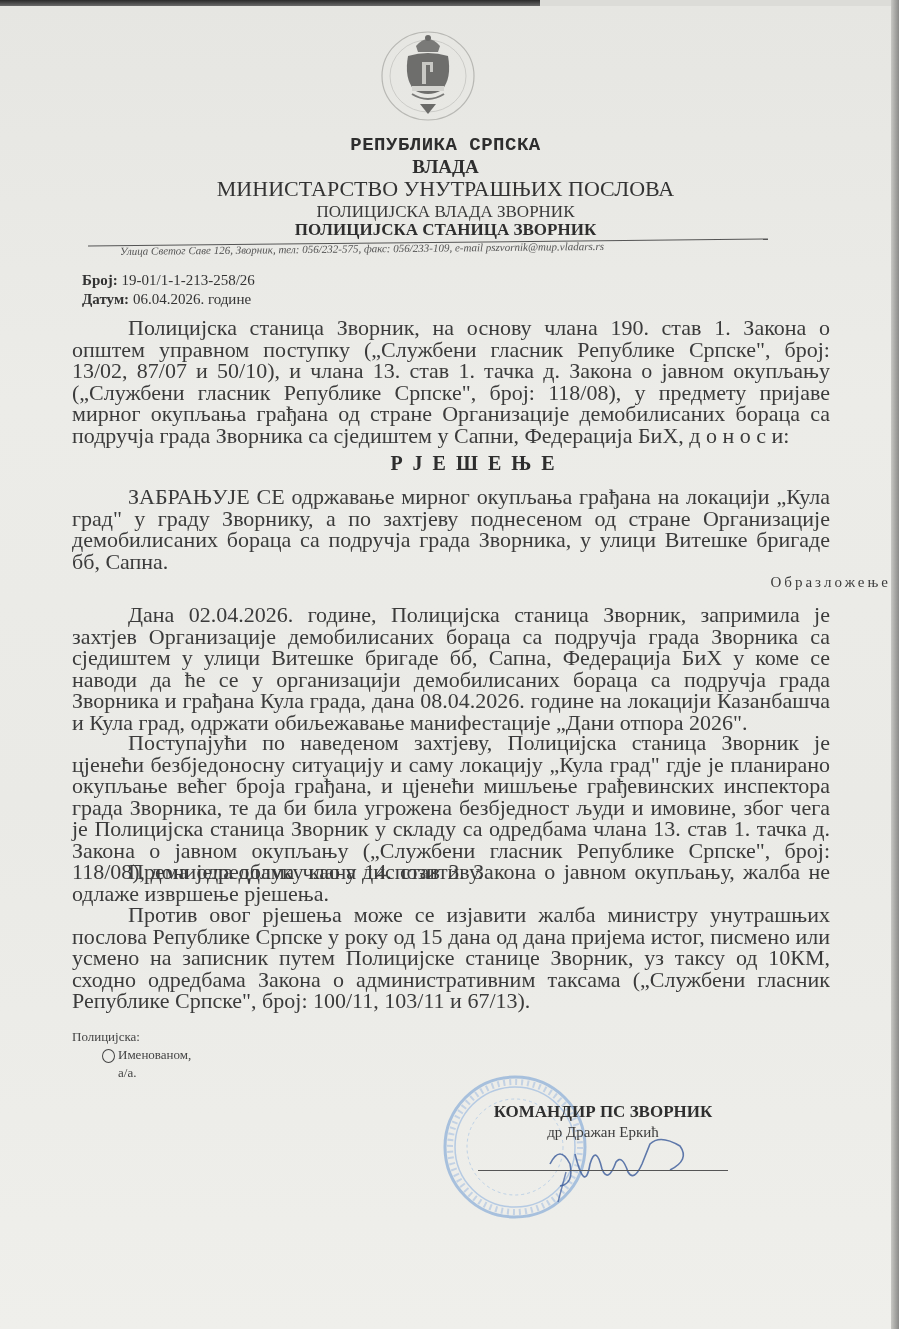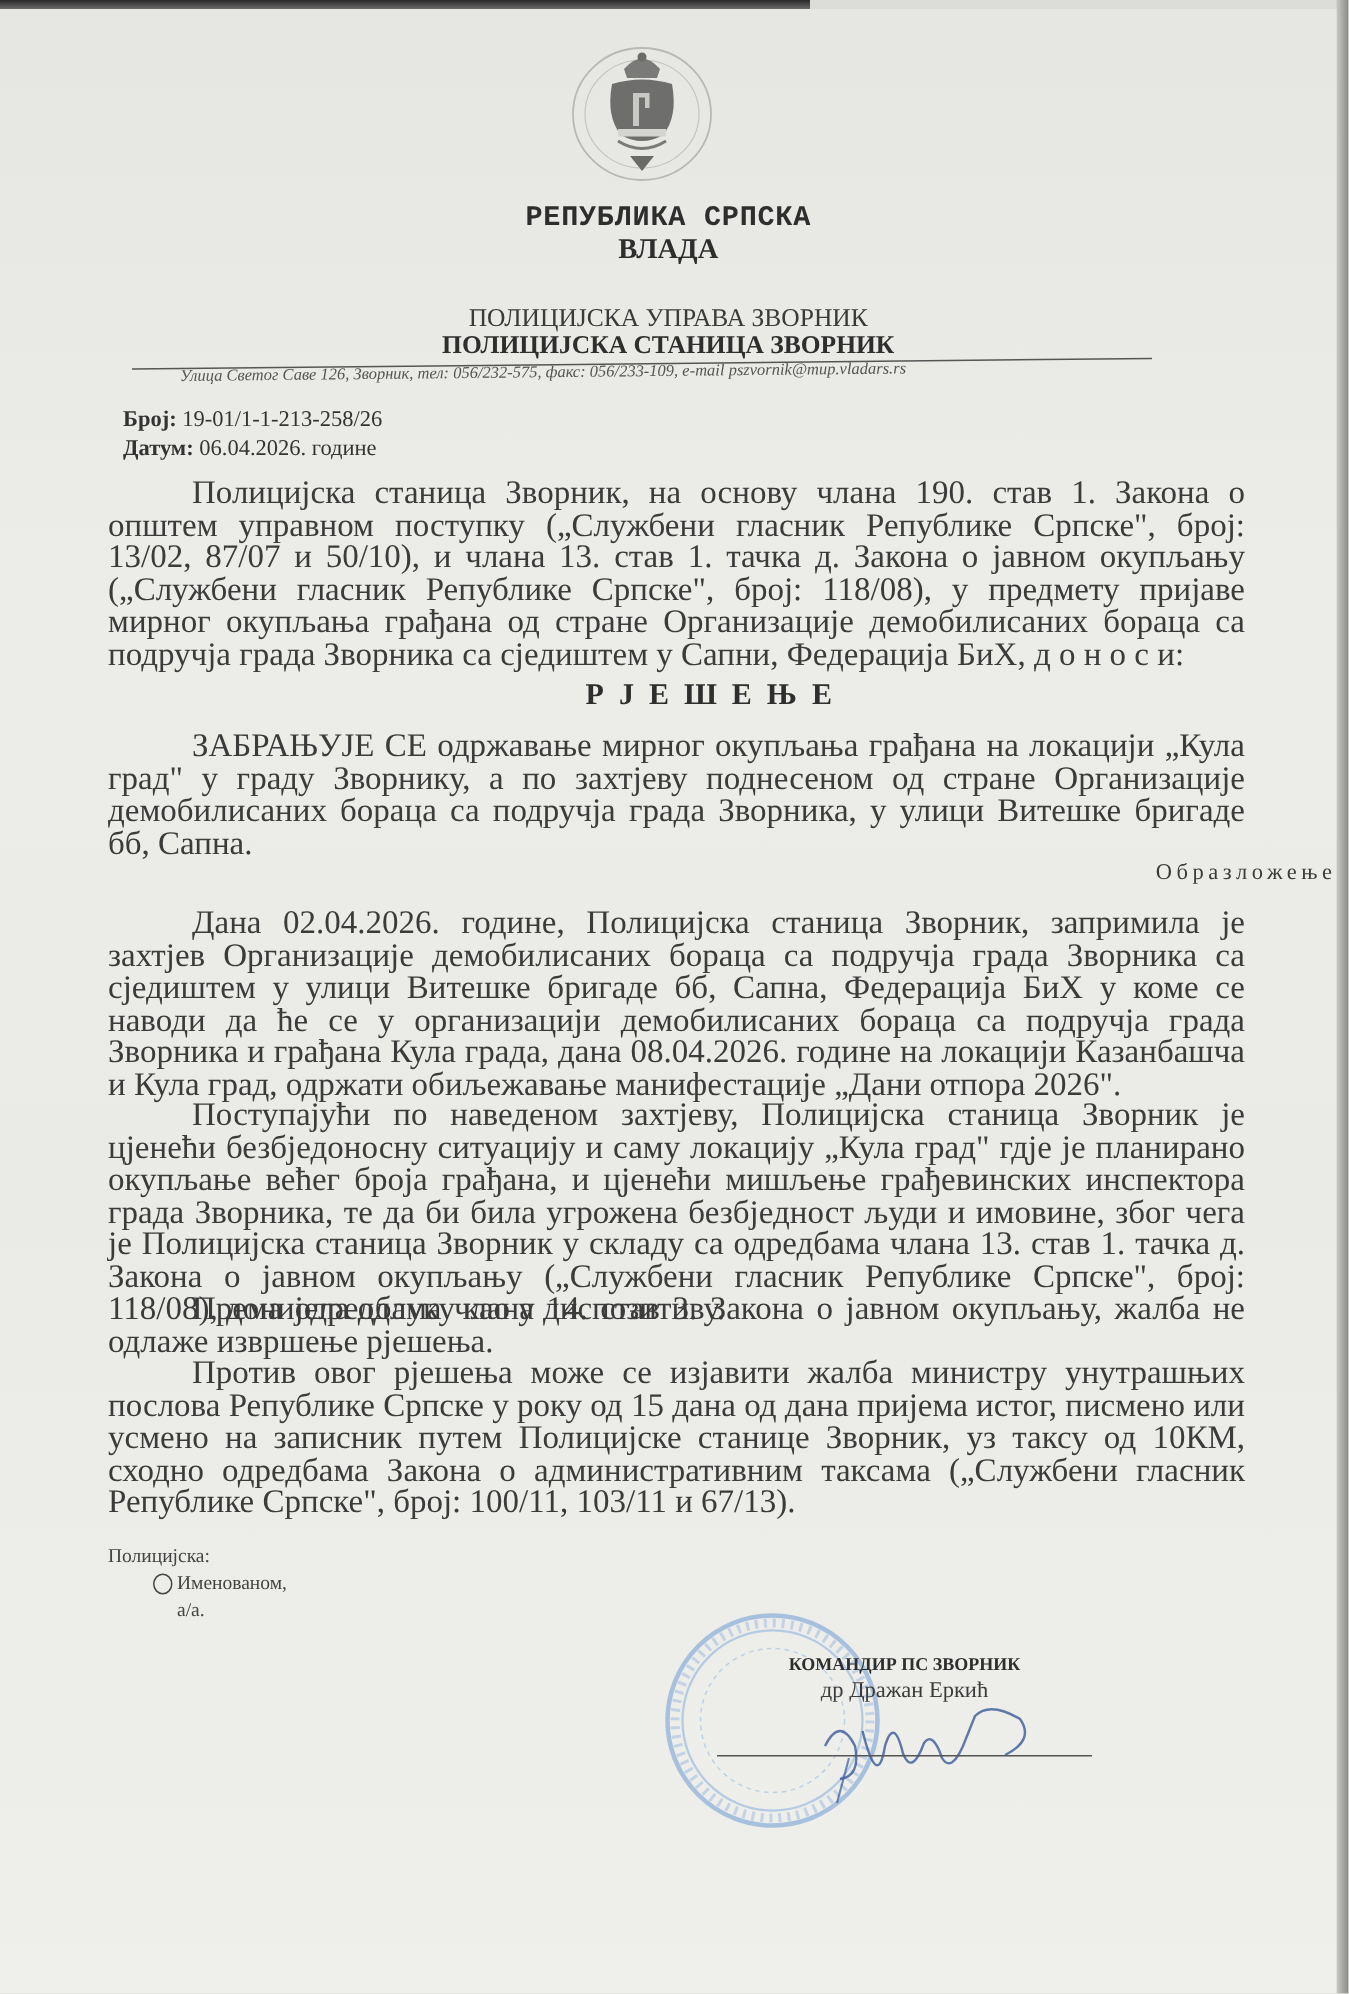--- a/index.html
+++ b/index.html
@@ -57,21 +57,21 @@
     .delivered { position: absolute; left: 72px; top: 1022px; font-size: 13px; color: #444; line-height: 18px; }
     .delivered .item { padding-left: 30px; position: relative; }
     .bullet-circle {
       position: absolute; left: 30px; top: 3px; width: 11px; height: 12px; border: 1.5px solid #444; border-radius: 50%;
     }
     .item-label { padding-left: 16px; }
     .stamp {
       position: absolute; left: 440px; top: 1066px; width: 150px; height: 150px;
     }
     .signature-block { position: absolute; left: 468px; top: 1096px; width: 270px; text-align: center; }
-    .sig-title { font-size: 12px; font-weight: bold; color: #2e2e2e; }
+    .sig-title { font-size: 17px; font-weight: bold; color: #2e2e2e; }
     .sig-name { font-size: 15px; color: #3b3b3b; margin-top: 2px; }
     .sig-line { position: absolute; left: 478px; top: 1164px; width: 250px; height: 1px; background: #555; }
     .signature-svg { position: absolute; left: 530px; top: 1118px; width: 180px; height: 80px; }
   </style>
 </head>
 <body>
 
 <div class="topbar"></div>
 <div class="rightedge"></div>
 
@@ -86,21 +86,22 @@
     <rect x="54" y="38" width="4" height="22" fill="#c8c8c4"></rect>
     <rect x="54" y="38" width="10" height="3" fill="#c8c8c4"></rect>
     <rect x="62" y="38" width="3" height="10" fill="#c8c8c4"></rect>
     <rect x="44" y="62" width="32" height="5" fill="#d4d4d0"></rect>
     <path d="M44 70 Q60 80 76 70" fill="none" stroke="#7a7a78" stroke-width="2"></path>
     <path d="M52 80 L60 90 L68 80" fill="#6a6a68"></path>
   </svg>
 
   <div class="header h1">РЕПУБЛИКА СРПСКА</div>
   <div class="header h2">ВЛАДА</div>
-  <div class="header h4">ПОЛИЦИЈСКА УПРАВА ЗВОРНИК</div>
+  <div class="header h3">МИНИСТАРСТВО УНУТРАШЊИХ ПОСЛОВА</div>
+  <div class="header h4">ПОЛИЦИЈСКА ВЛАДА ЗВОРНИК</div>
   <div class="header h5">ПОЛИЦИЈСКА СТАНИЦА ЗВОРНИК</div>
   <div class="rule"></div>
   <div class="address">Улица Светог Саве 126, Зворник, тел: 056/232-575, факс: 056/233-109, e-mail pszvornik@mup.vladars.rs</div>
 
   <div class="meta" style="top:266px;">
     <b>Број:</b>
     <span>19-01/1-1-213-258/26</span>
   </div>
   <div class="meta" style="top:285px;">
     <b>Датум:</b>

